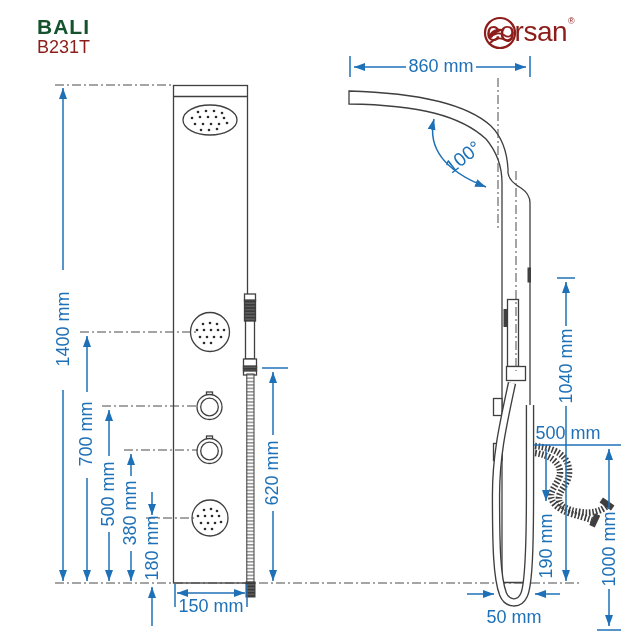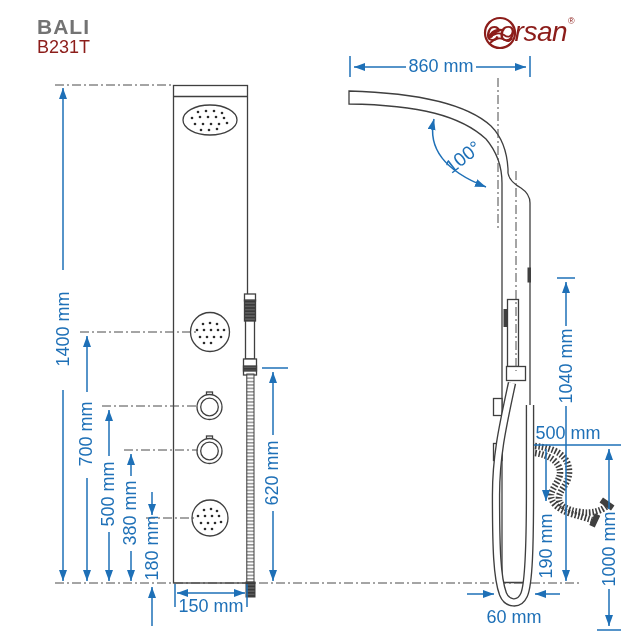--- a/index.html
+++ b/index.html
@@ -3,26 +3,26 @@
 <meta charset="utf-8">
 <style>
   html,body{margin:0;padding:0;background:#fff;}
   #stage{position:relative;width:640px;height:640px;background:#fff;overflow:hidden;
          font-family:"Liberation Sans",sans-serif;}
   #drawing{position:absolute;left:0;top:0;}
   .lbl{position:absolute;color:#1e70b7;font-size:18px;white-space:nowrap;
        transform:translate(-50%,-50%);line-height:1;}
   .lbl.rot{transform:translate(-50%,-50%) rotate(-90deg);}
   .lbl.tilt{transform:translate(-50%,-50%) rotate(-38deg);font-size:19px;}
-  #model-name{position:absolute;left:37px;top:15px;color:#737373;font-size:21px;
+  #model-name{position:absolute;left:37px;top:15px;color:#14532d;font-size:21px;
               font-weight:bold;letter-spacing:1px;}
   #model-code{position:absolute;left:37px;top:37px;color:#8c1d1a;font-size:18px;}
   #brand{position:absolute;left:482px;top:16px;display:flex;align-items:flex-start;}
   #brand-text{color:#8c1d1a;font-size:28px;line-height:1;letter-spacing:-0.5px;
-              margin-left:4px;margin-top:2px;font-style:italic;}
+              margin-left:4px;margin-top:2px;}
   #brand-reg{color:#8c1d1a;font-size:9px;margin-left:1px;margin-top:0px;}
 </style>
 </head>
 <body>
 
 <div id="stage">
 
   <svg id="drawing" width="640" height="640" viewBox="0 0 640 640">
     <defs>
       <marker id="arrE" orient="auto" markerUnits="userSpaceOnUse" markerWidth="12" markerHeight="9" refX="11" refY="4">
@@ -225,14 +225,14 @@
   <span class="lbl rot" style="left:152px;top:548px">180 mm</span>
   <span class="lbl rot" style="left:272px;top:473px">620 mm</span>
   <span class="lbl" style="left:211px;top:606px">150 mm</span>
 
   <span class="lbl" style="left:441px;top:66px">860 mm</span>
   <span class="lbl tilt" style="left:463px;top:157px">100°</span>
   <span class="lbl rot" style="left:566px;top:366px">1040 mm</span>
   <span class="lbl" style="left:568px;top:433px">500 mm</span>
   <span class="lbl rot" style="left:546px;top:546px">190 mm</span>
   <span class="lbl rot" style="left:609px;top:549px">1000 mm</span>
-  <span class="lbl" style="left:514px;top:617px">60 mm</span>
+  <span class="lbl" style="left:514px;top:617px">50 mm</span>
 </div>
 
 </body></html>

